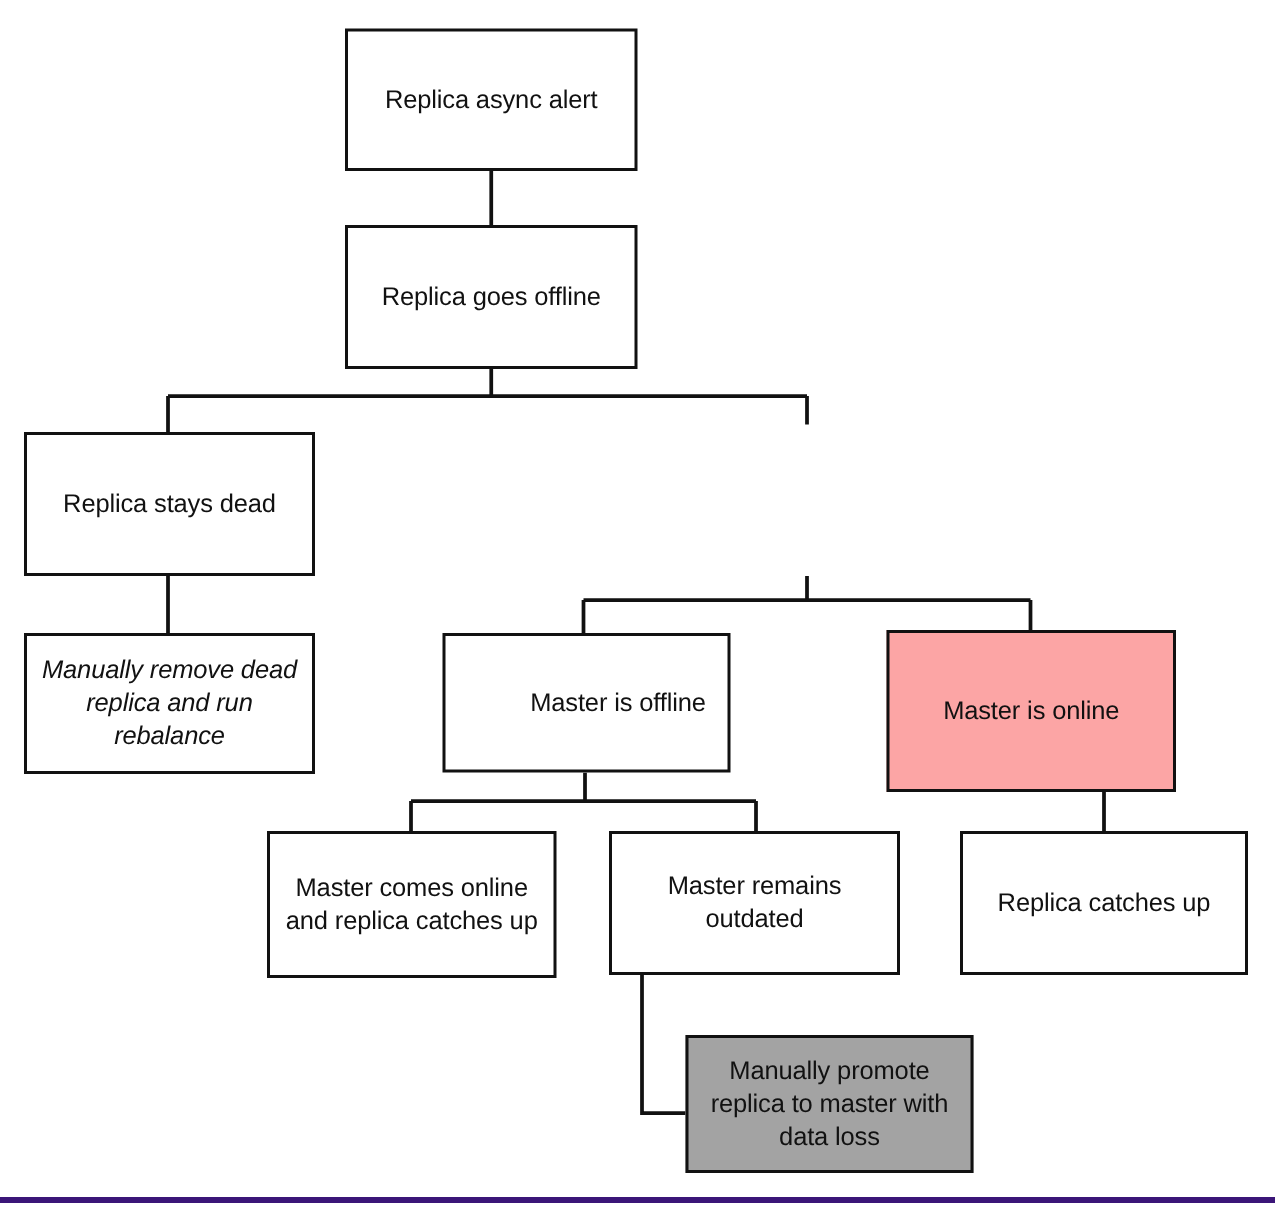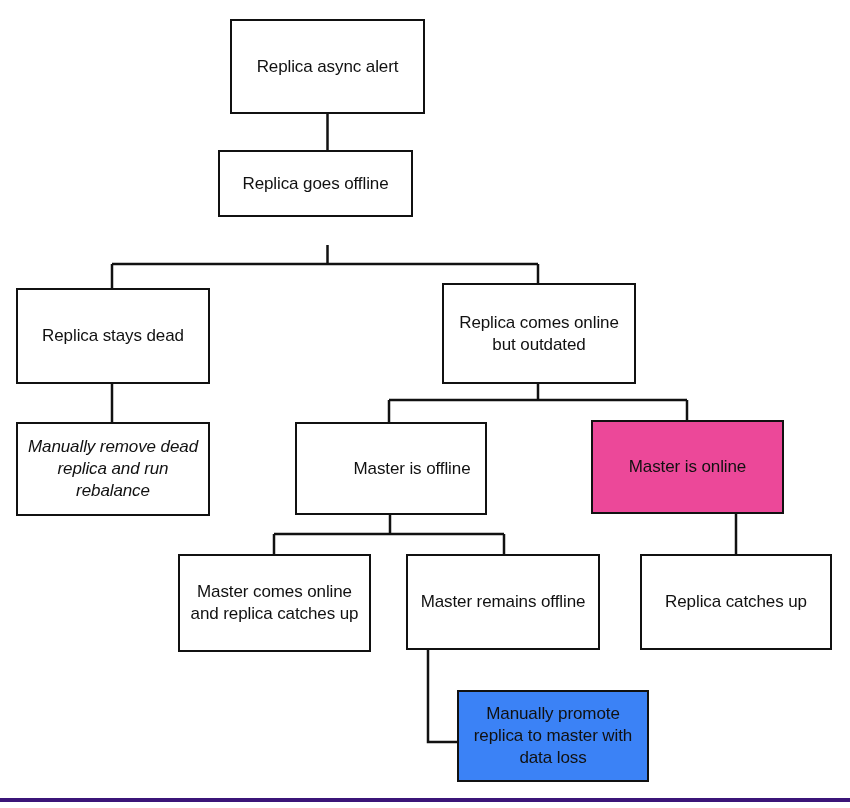--- a/index.html
+++ b/index.html
@@ -81,61 +81,57 @@
       <path d="M736,514 L736,554"></path>
 
       <path d="M428,650 L428,742 L457,742"></path>
     </g>
   </svg>
 
   <div class="node" style="left: 230px; top: 19px; width: 195px; height: 95px; background: rgb(255, 255, 255); border-color: rgb(17, 17, 17); color: rgb(17, 17, 17);">
     <span>Replica async alert</span>
   </div>
 
-  <div class="node" style="left: 218px; top: 150px; width: 195px; height: 67px; background: rgb(255, 255, 255); border-color: rgb(17, 17, 17); color: rgb(17, 17, 17);">
+  <div class="node" style="left: 230px; top: 150px; width: 195px; height: 96px; background: rgb(255, 255, 255); border-color: rgb(17, 17, 17); color: rgb(17, 17, 17);">
     <span>Replica goes offline</span>
   </div>
 
   <div class="node" style="left: 16px; top: 288px; width: 194px; height: 96px; background: rgb(255, 255, 255); border-color: rgb(17, 17, 17); color: rgb(17, 17, 17); justify-content: center;">
     <span>Replica stays dead</span>
   </div>
 
-  <div class="node" style="left: 442px; top: 283px; width: 194px; height: 101px; background: rgb(255, 255, 255); border-color: rgb(17, 17, 17); color: rgb(17, 17, 17);">
-    <span>Replica comes online
-but outdated</span>
-  </div>
 
   <div class="node" style="left: 16px; top: 422px; width: 194px; height: 94px; background: rgb(255, 255, 255); border-color: rgb(17, 17, 17); color: rgb(17, 17, 17); font-style: italic;">
     <span>Manually remove dead
 replica and run
 rebalance</span>
   </div>
 
   <div class="node" style="left: 295px; top: 422px; width: 192px; height: 93px; background: rgb(255, 255, 255); border-color: rgb(17, 17, 17); color: rgb(17, 17, 17); padding-left: 45px;">
     <span>Master is offline</span>
   </div>
 
-  <div class="node" style="left: 591px; top: 420px; width: 193px; height: 94px; background: #ec4899; border-color: rgb(17, 17, 17); color: rgb(17, 17, 17);">
+  <div class="node" style="left: 591px; top: 420px; width: 193px; height: 108px; background: #fca5a5; border-color: rgb(17, 17, 17); color: rgb(17, 17, 17);">
     <span>Master is online</span>
   </div>
 
   <div class="node" style="left: 178px; top: 554px; width: 193px; height: 98px; background: rgb(255, 255, 255); border-color: rgb(17, 17, 17); color: rgb(17, 17, 17); justify-content: center;">
     <span>Master comes online
 and replica catches up</span>
   </div>
 
   <div class="node" style="left: 406px; top: 554px; width: 194px; height: 96px; background: rgb(255, 255, 255); border-color: rgb(17, 17, 17); color: rgb(17, 17, 17);">
-    <span>Master remains offline</span>
+    <span>Master remains outdated</span>
   </div>
 
   <div class="node" style="left: 640px; top: 554px; width: 192px; height: 96px; background: rgb(255, 255, 255); border-color: rgb(17, 17, 17); color: rgb(17, 17, 17);">
     <span>Replica catches up</span>
   </div>
 
-  <div class="node" style="left: 457px; top: 690px; width: 192px; height: 92px; background: #3b82f6; border-color: rgb(17, 17, 17); color: rgb(17, 17, 17);">
+  <div class="node" style="left: 457px; top: 690px; width: 192px; height: 92px; background: #a3a3a3; border-color: rgb(17, 17, 17); color: rgb(17, 17, 17);">
     <span>Manually promote
 replica to master with
 data loss</span>
   </div>
 
   <div class="bottom-bar" style="top: 798px; height: 4px; background: rgb(59, 21, 120);"></div>
 
 </div>
 
 </body></html>

